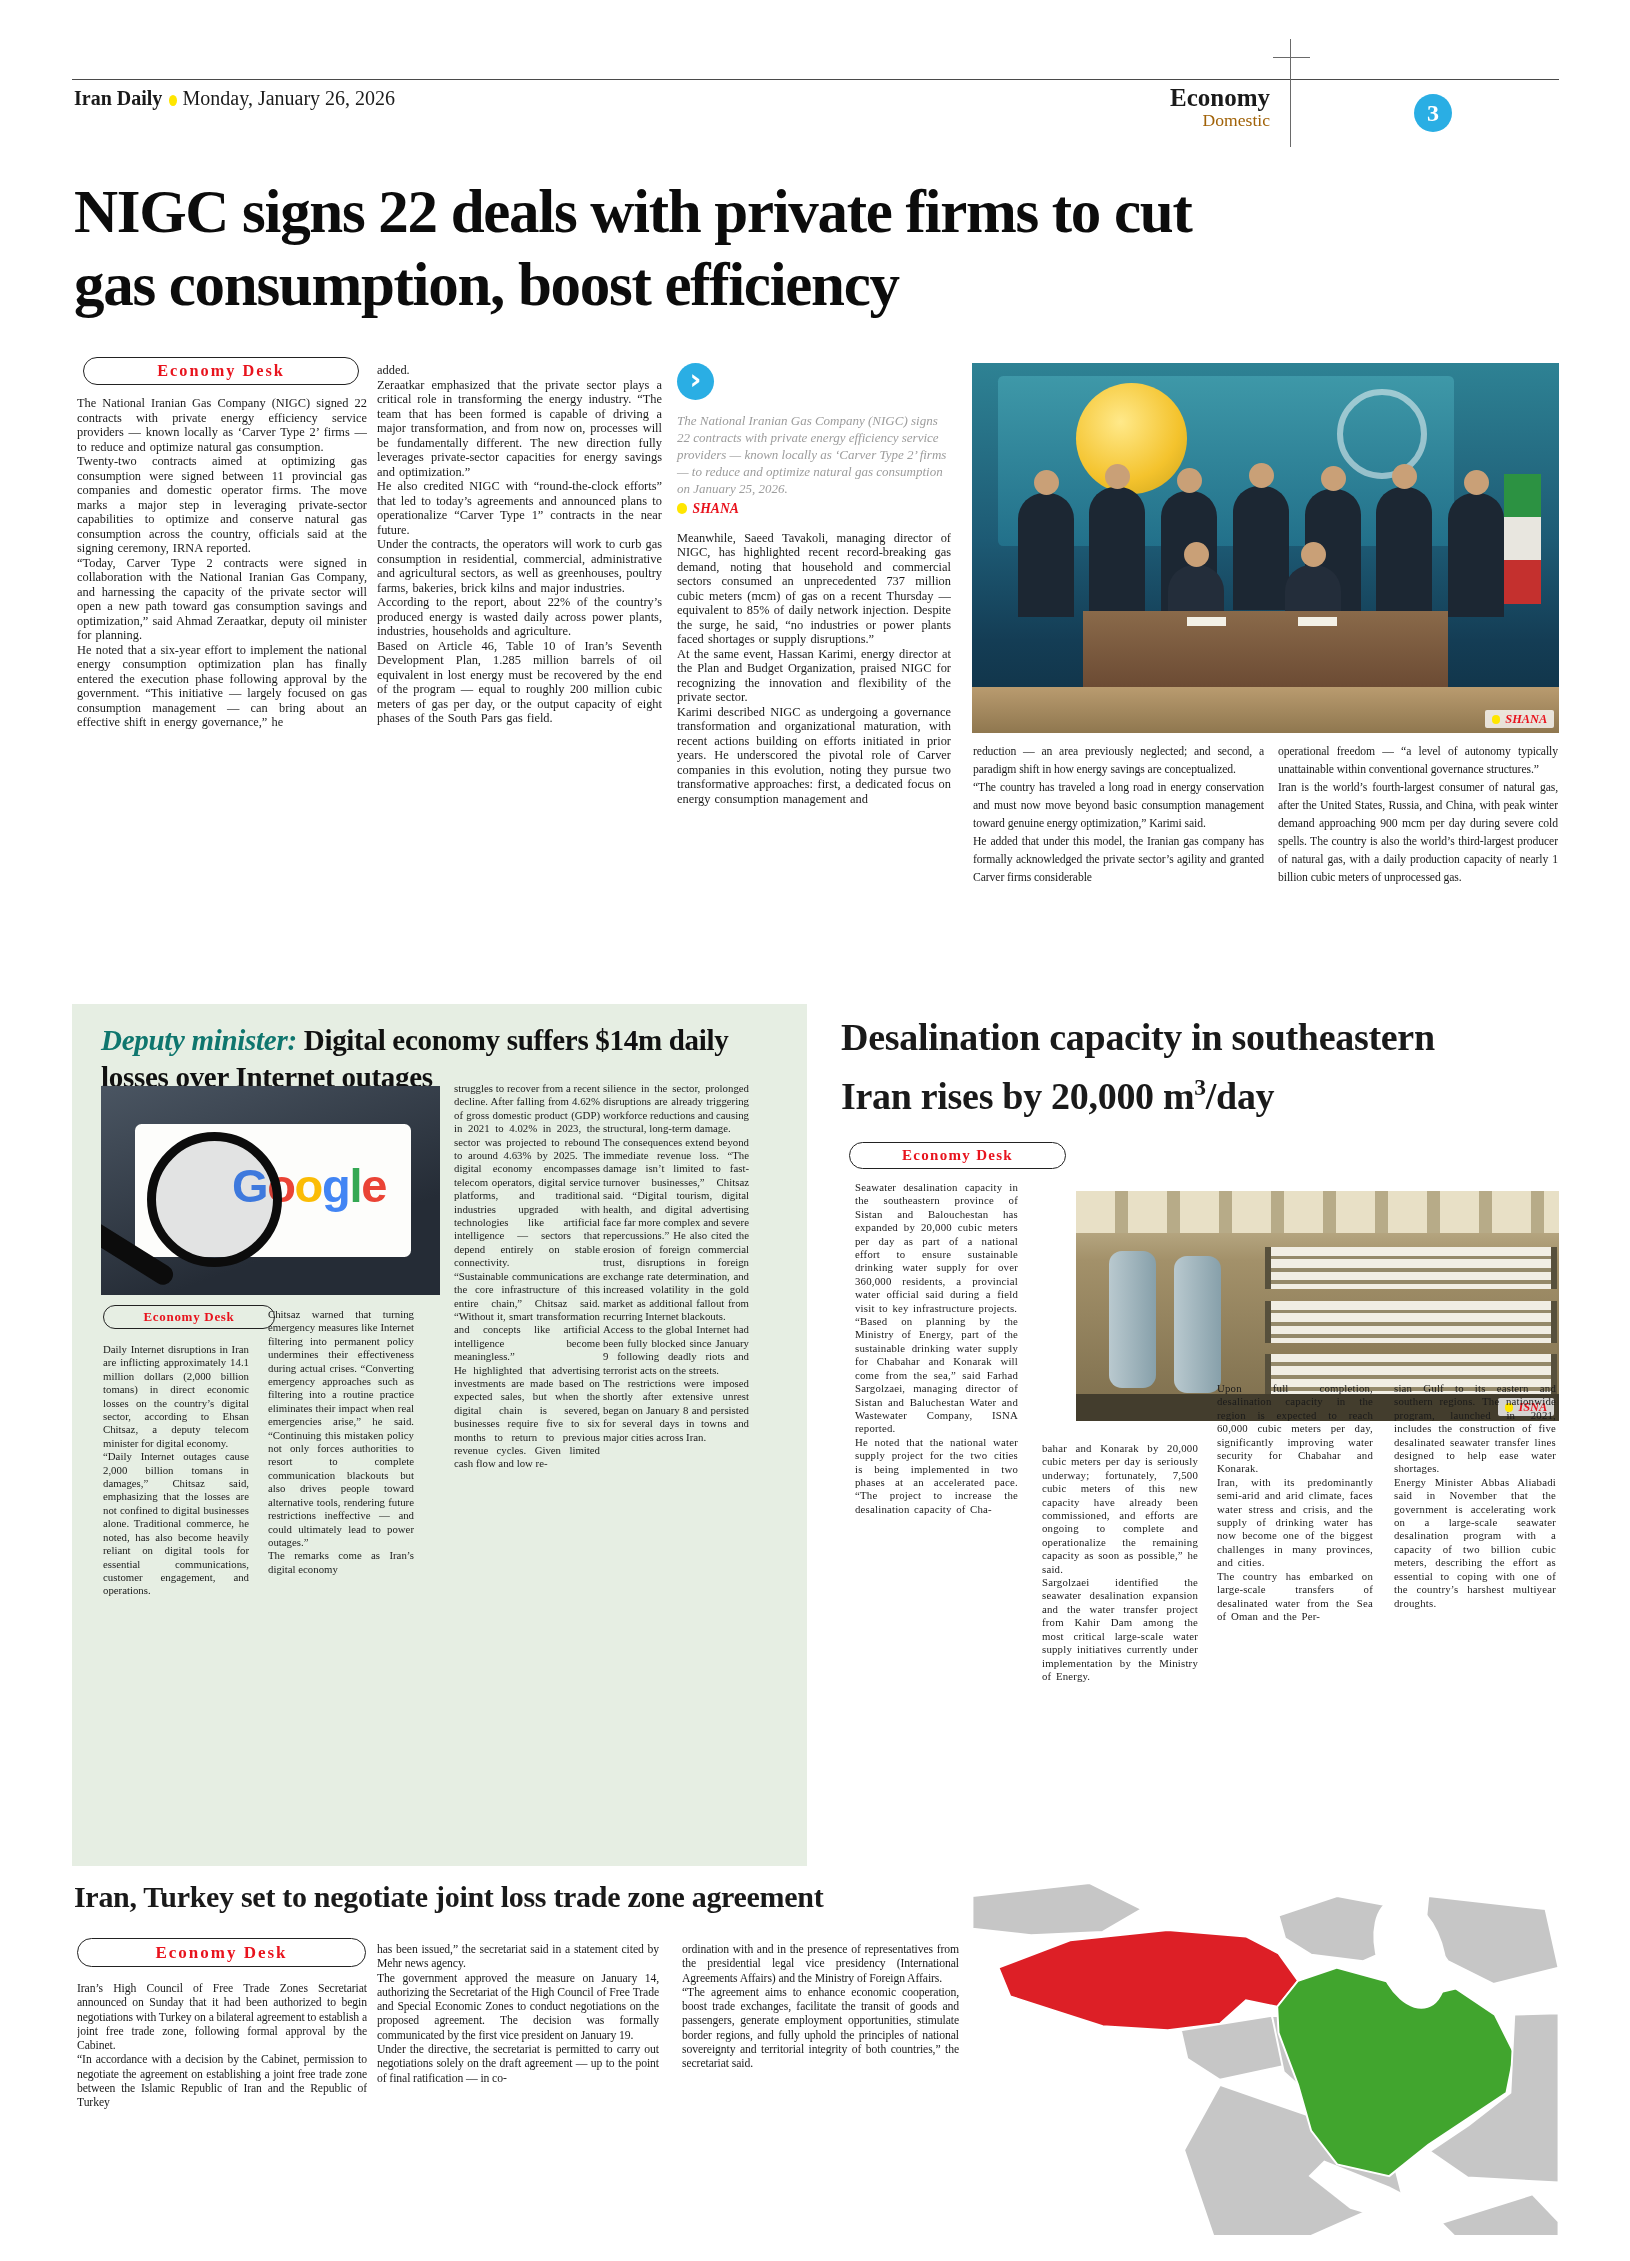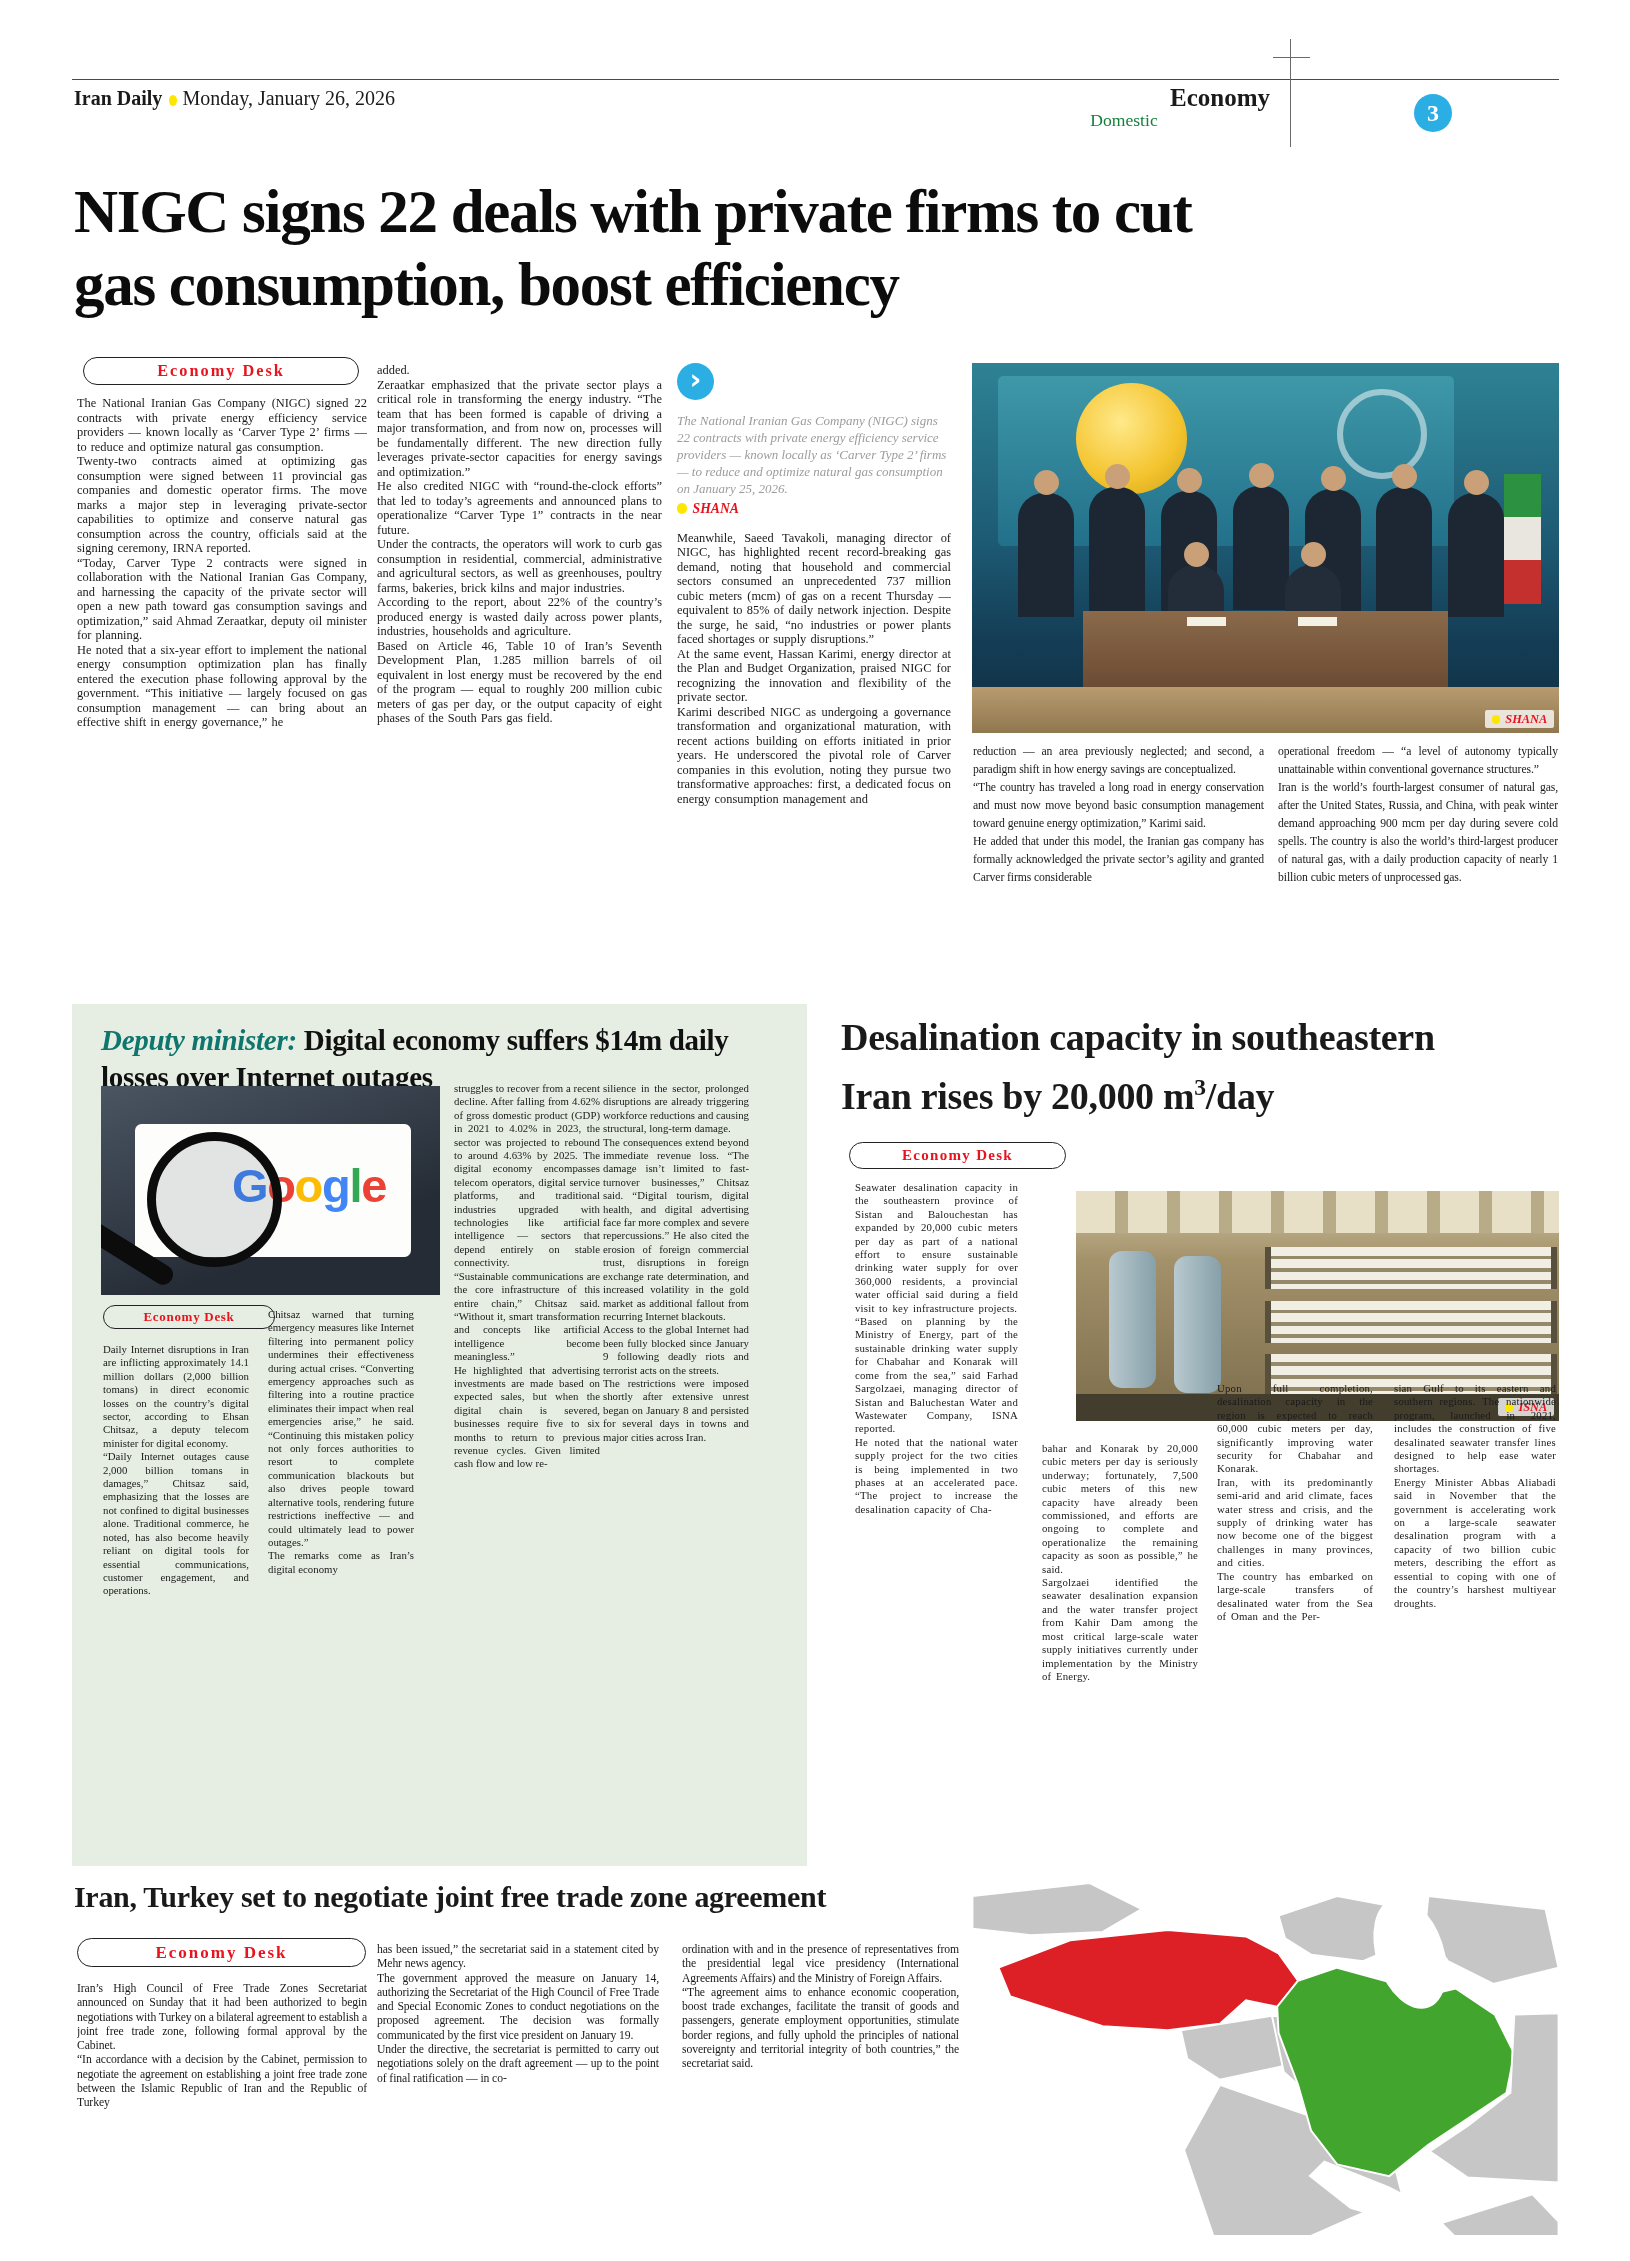--- a/index.html
+++ b/index.html
@@ -7,21 +7,21 @@
         font-family:"Liberation Serif", serif;color:#1a1a1a;}
   .abs{position:absolute;}
 
   
   .rule-top{left:72px;top:79px;width:1487px;height:1.3px;background:#4a4a4a;}
   .mast-left{left:74px;top:87px;font-size:20px;white-space:nowrap;}
   .paper-name{font-weight:bold;}
   .dot{display:inline-block;width:8.5px;height:11px;border-radius:50%;background:#ffe600;margin:0 5.2px 0 6.5px;vertical-align:-1.3px;}
   .mast-right{left:978px;top:85px;width:292px;text-align:right;}
   .section-title{font-weight:bold;font-size:25px;line-height:26px;}
-  .subsection{font-size:17.6px;color:#15803d;line-height:19.6px;text-align:center;}
+  .subsection{font-size:17.6px;color:#a16207;line-height:19.6px;}
   .vline{left:1290px;top:39px;width:1.3px;height:108px;background:#6a6a6a;}
   .htick{left:1273px;top:57px;width:37px;height:1.3px;background:#6a6a6a;}
   .page-badge{left:1414px;top:94px;width:38px;height:38px;border-radius:50%;background:#2aaee4;
               color:#fff;font-weight:bold;font-size:24px;text-align:center;line-height:38px;}
 
   
   .headline1{left:74px;top:175px;width:1448px;font-weight:bold;font-size:61px;line-height:73px;
              letter-spacing:-1.3px;color:#0c0c0c;}
   .headline1 span{display:block;}
   .h2-wrap{left:29px;top:18px;width:681px;font-size:29px;line-height:37px;font-weight:bold;letter-spacing:-0.3px;color:#111;}
@@ -222,21 +222,21 @@
 “Based on planning by the Ministry of Energy, part of the sustainable drinking water supply for Chabahar and Konarak will come from the sea,” said Farhad Sargolzaei, managing director of Sistan and Baluchestan Water and Wastewater Company, ISNA reported.
 He noted that the national water supply project for the two cities is being implemented in two phases at an accelerated pace. “The project to increase the desalination capacity of Cha-</div>
   <div class="abs col body-2 loose" style="left:1042px;top:1442px;width:156px;height:472px;">bahar and Konarak by 20,000 cubic meters per day is seriously underway; fortunately, 7,500 cubic meters of this new capacity have already been commissioned, and efforts are ongoing to complete and operationalize the remaining capacity as soon as possible,” he said.
 Sargolzaei identified the seawater desalination expansion and the water transfer project from Kahir Dam among the most critical large-scale water supply initiatives currently under implementation by the Ministry of Energy.</div>
   <div class="abs col body-2 loose" style="left:1217px;top:1382px;width:156px;height:472px;">Upon full completion, desalination capacity in the region is expected to reach 60,000 cubic meters per day, significantly improving water security for Chabahar and Konarak.
 Iran, with its predominantly semi-arid and arid climate, faces water stress and crisis, and the supply of drinking water has now become one of the biggest challenges in many provinces, and cities.
 The country has embarked on large-scale transfers of desalinated water from the Sea of Oman and the Per-</div>
   <div class="abs col body-2 loose" style="left:1394px;top:1382px;width:162px;height:472px;">sian Gulf to its eastern and southern regions. The nationwide program, launched in 2021, includes the construction of five desalinated seawater transfer lines designed to help ease water shortages.
 Energy Minister Abbas Aliabadi said in November that the government is accelerating work on a large-scale seawater desalination program with a capacity of two billion cubic meters, describing the effort as essential to coping with one of the country’s harshest multiyear droughts.</div>
 
-  <div class="abs headline4">Iran, Turkey set to negotiate joint free trade zone agreement</div>
+  <div class="abs headline4">Iran, Turkey set to negotiate joint loss trade zone agreement</div>
   <div class="abs pill pill-4">Economy Desk</div>
   <div class="abs col body-3" style="left:77px;top:1982px;width:290px;height:256px;">Iran’s High Council of Free Trade Zones Secretariat announced on Sunday that it had been authorized to begin negotiations with Turkey on a bilateral agreement to establish a joint free trade zone, following formal approval by the Cabinet.
 “In accordance with a decision by the Cabinet, permission to negotiate the agreement on establishing a joint free trade zone between the Islamic Republic of Iran and the Republic of Turkey</div>
   <div class="abs col body-3" style="left:377px;top:1943px;width:282px;height:295px;">has been issued,” the secretariat said in a statement cited by Mehr news agency.
 The government approved the measure on January 14, authorizing the Secretariat of the High Council of Free Trade and Special Economic Zones to conduct negotiations on the proposed agreement. The decision was formally communicated by the first vice president on January 19.
 Under the directive, the secretariat is permitted to carry out negotiations solely on the draft agreement — up to the point of final ratification — in co-</div>
   <div class="abs col body-3" style="left:682px;top:1943px;width:277px;height:295px;">ordination with and in the presence of representatives from the presidential legal vice presidency (International Agreements Affairs) and the Ministry of Foreign Affairs.
 “The agreement aims to enhance economic cooperation, boost trade exchanges, facilitate the transit of goods and passengers, generate employment opportunities, stimulate border regions, and fully uphold the principles of national sovereignty and territorial integrity of both countries,” the secretariat said.</div>
 
   <div class="abs map clip">

